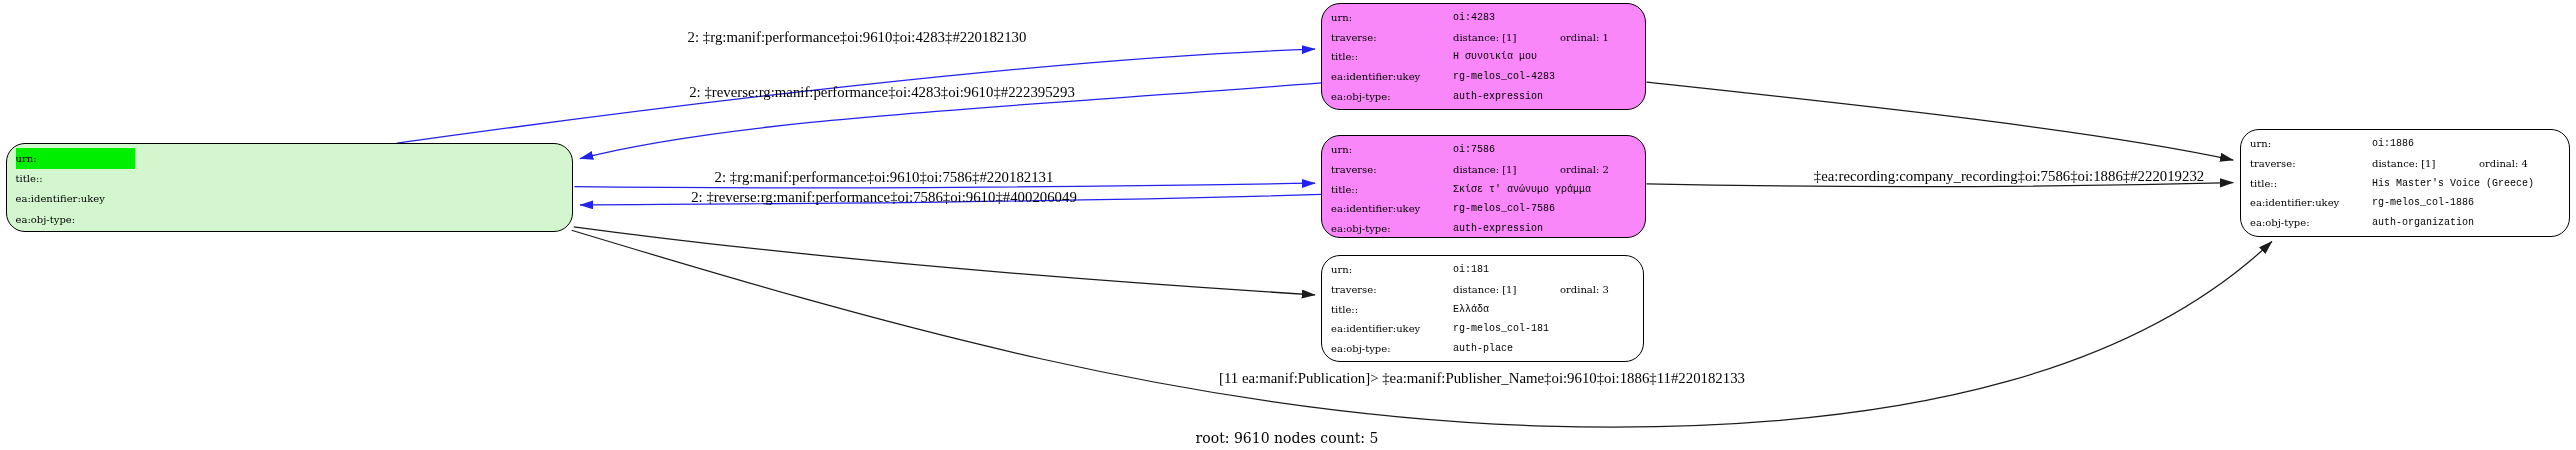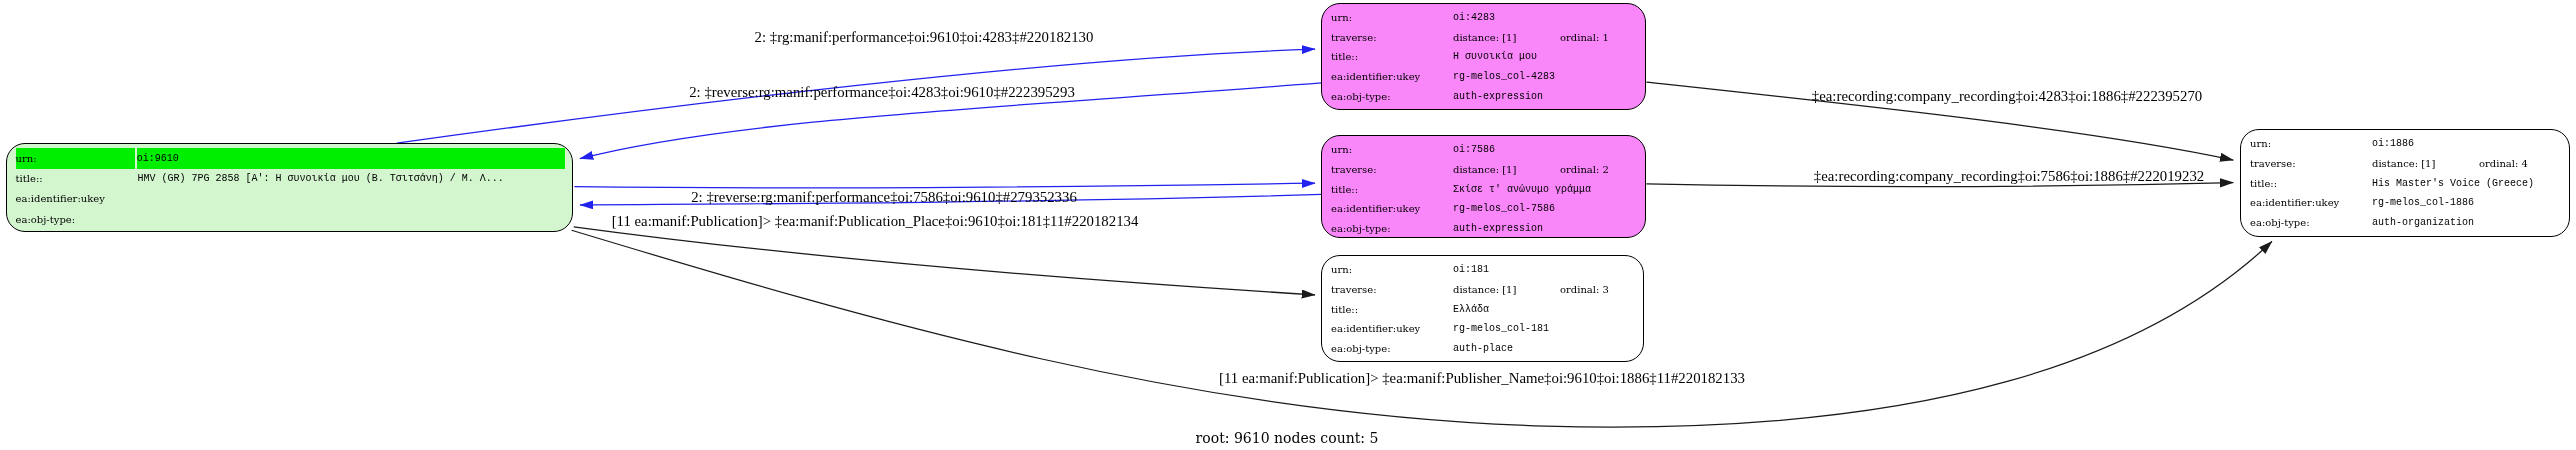--- a/index.html
+++ b/index.html
@@ -56,37 +56,34 @@
       <path d="M 1881,118 C 1450,152 1050,168 825,226" stroke="#2222ee" marker-end="url(#arrow-blue)"></path>
       <path d="M 817,266 C 1150,270 1550,266 1872,261" stroke="#2222ee" marker-end="url(#arrow-blue)"></path>
       <path d="M 1881,277 C 1500,288 1150,290 825,292" stroke="#2222ee" marker-end="url(#arrow-blue)"></path>
       <path d="M 816,323 C 1150,368 1550,400 1872,420" stroke="#1a1a1a" marker-end="url(#arrow-black)"></path>
       <path d="M 2344,117 C 2650,150 2980,185 3180,228" stroke="#1a1a1a" marker-end="url(#arrow-black)"></path>
       <path d="M 2344,262 C 2650,268 2950,266 3180,260" stroke="#1a1a1a" marker-end="url(#arrow-black)"></path>
       <path d="M 813,328 C 1250,460 1700,592 2200,607 C 2750,622 3060,510 3235,344" stroke="#1a1a1a" marker-end="url(#arrow-black)"></path>
     </g>
   </svg>
 
-  <span class="elabel" style="left:924px;top:37px">2: ‡rg:manif:performance‡oi:9610‡oi:4283‡#220182130</span>
+  <span class="elabel" style="left:857px;top:37px">2: ‡rg:manif:performance‡oi:9610‡oi:4283‡#220182130</span>
   <span class="elabel" style="left:882px;top:92px">2: ‡reverse:rg:manif:performance‡oi:4283‡oi:9610‡#222395293</span>
-  <span class="elabel" style="left:884px;top:197px">2: ‡reverse:rg:manif:performance‡oi:7586‡oi:9610‡#279352336</span>
-  <span class="elabel" style="left:875px;top:221px">[11 ea:manif:Publication]&gt; ‡ea:manif:Publication_Place‡oi:9610‡oi:181‡11#220182134</span>
-  <span class="elabel" style="left:2007px;top:96px">‡ea:recording:company_recording‡oi:4283‡oi:1886‡#222395270</span>
+  <span class="elabel" style="left:884px;top:177px">2: ‡rg:manif:performance‡oi:9610‡oi:7586‡#220182131</span>
+  <span class="elabel" style="left:884px;top:197px">2: ‡reverse:rg:manif:performance‡oi:7586‡oi:9610‡#400206049</span>
   <span class="elabel" style="left:2009px;top:176px">‡ea:recording:company_recording‡oi:7586‡oi:1886‡#222019232</span>
   <span class="elabel" style="left:1482px;top:378px">[11 ea:manif:Publication]&gt; ‡ea:manif:Publisher_Name‡oi:9610‡oi:1886‡11#220182133</span>
   <span class="rootlabel" style="left:1287px;top:438px">root: 9610 nodes count: 5</span>
 
   <div class="node green" style="left:5.6px;top:143px;width:567px;height:89px">
     <div class="row header">
       <span class="lbl hl">urn:</span>
-      <span class="val hl">oi:9610</span>
     </div>
     <div class="row">
       <span class="lbl">title::</span>
-      <span class="val">HMV (GR) 7PG 2858 [Α': Η συνοικία μου (Β. Τσιτσάνη) / Μ. Λ...</span>
     </div>
     <div class="row">
       <span class="lbl">ea:identifier:ukey</span>
     </div>
     <div class="row">
       <span class="lbl">ea:obj-type:</span>
     </div>
   </div>
 
   <div class="node magenta" style="left:1321px;top:2.8px;width:325px;height:107px">

